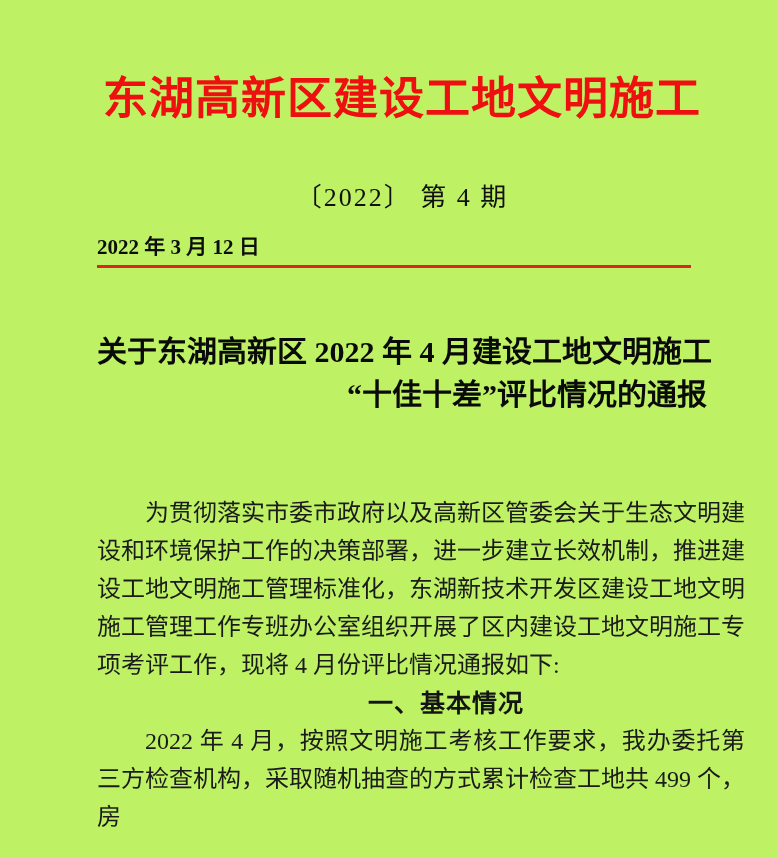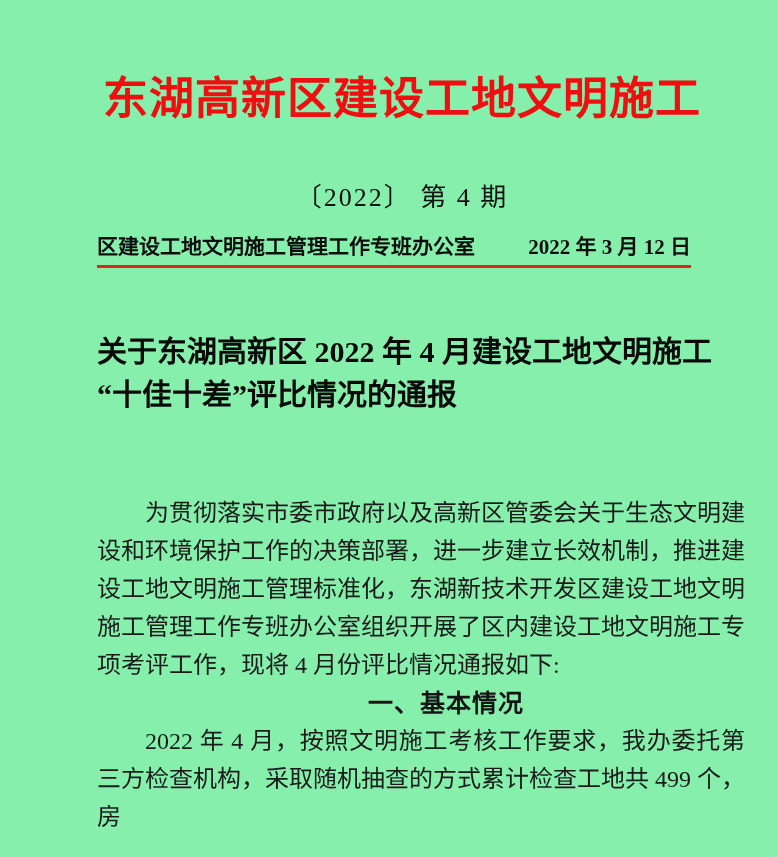--- a/index.html
+++ b/index.html
@@ -13,21 +13,21 @@
     padding: 0;
     background: #ffffff;
     width: 778px;
     height: 857px;
     overflow: hidden;
   }
   .page {
     width: 778px;
     height: 857px;
     padding: 64px 33px 0 97px;
-    background: #86efac;
+    background: #bef264;
     font-family: "Liberation Serif", "DejaVu Serif", serif;
     color: var(--text);
   }
   
   .banner {
     width: 610px;
     text-align: center;
     color: var(--masthead-red);
     font-family: "Liberation Sans", "DejaVu Sans", sans-serif;
     font-weight: 900;
@@ -60,21 +60,21 @@
   .red-rule {
     margin-top: 3px;
     width: 594px;
     height: 0;
     border-top: 3px solid var(--rule-red);
   }
   
   .doc-title {
     margin: 62px 0 0 0;
     width: 610px;
-    text-align: left;
+    text-align: right;
     font-size: 30px;
     line-height: 43px;
     font-weight: bold;
     color: #0a0a0a;
     white-space: nowrap;
   }
   .t-line { display: block; }
   .para {
     margin: 0;
     width: 648px;
@@ -104,21 +104,20 @@
 <div class="page">
 
   <header>
     <div class="banner">
       <span class="banner-line">东湖高新区建设工地文明施工</span>
     </div>
 
     <div class="issue-no">〔2022〕 第 4 期</div>
 
     <div class="office-row">
-      <span>区建设工地文明施工管理工作专班办公室</span>
       <span>2022 年 3 月 12 日</span>
     </div>
 
     <div class="red-rule"></div>
   </header>
 
   <main>
     <h1 class="doc-title">
       <span class="t-line">关于东湖高新区 2022 年 4 月建设工地文明施工</span>
       <span class="t-line">“十佳十差”评比情况的通报</span>

